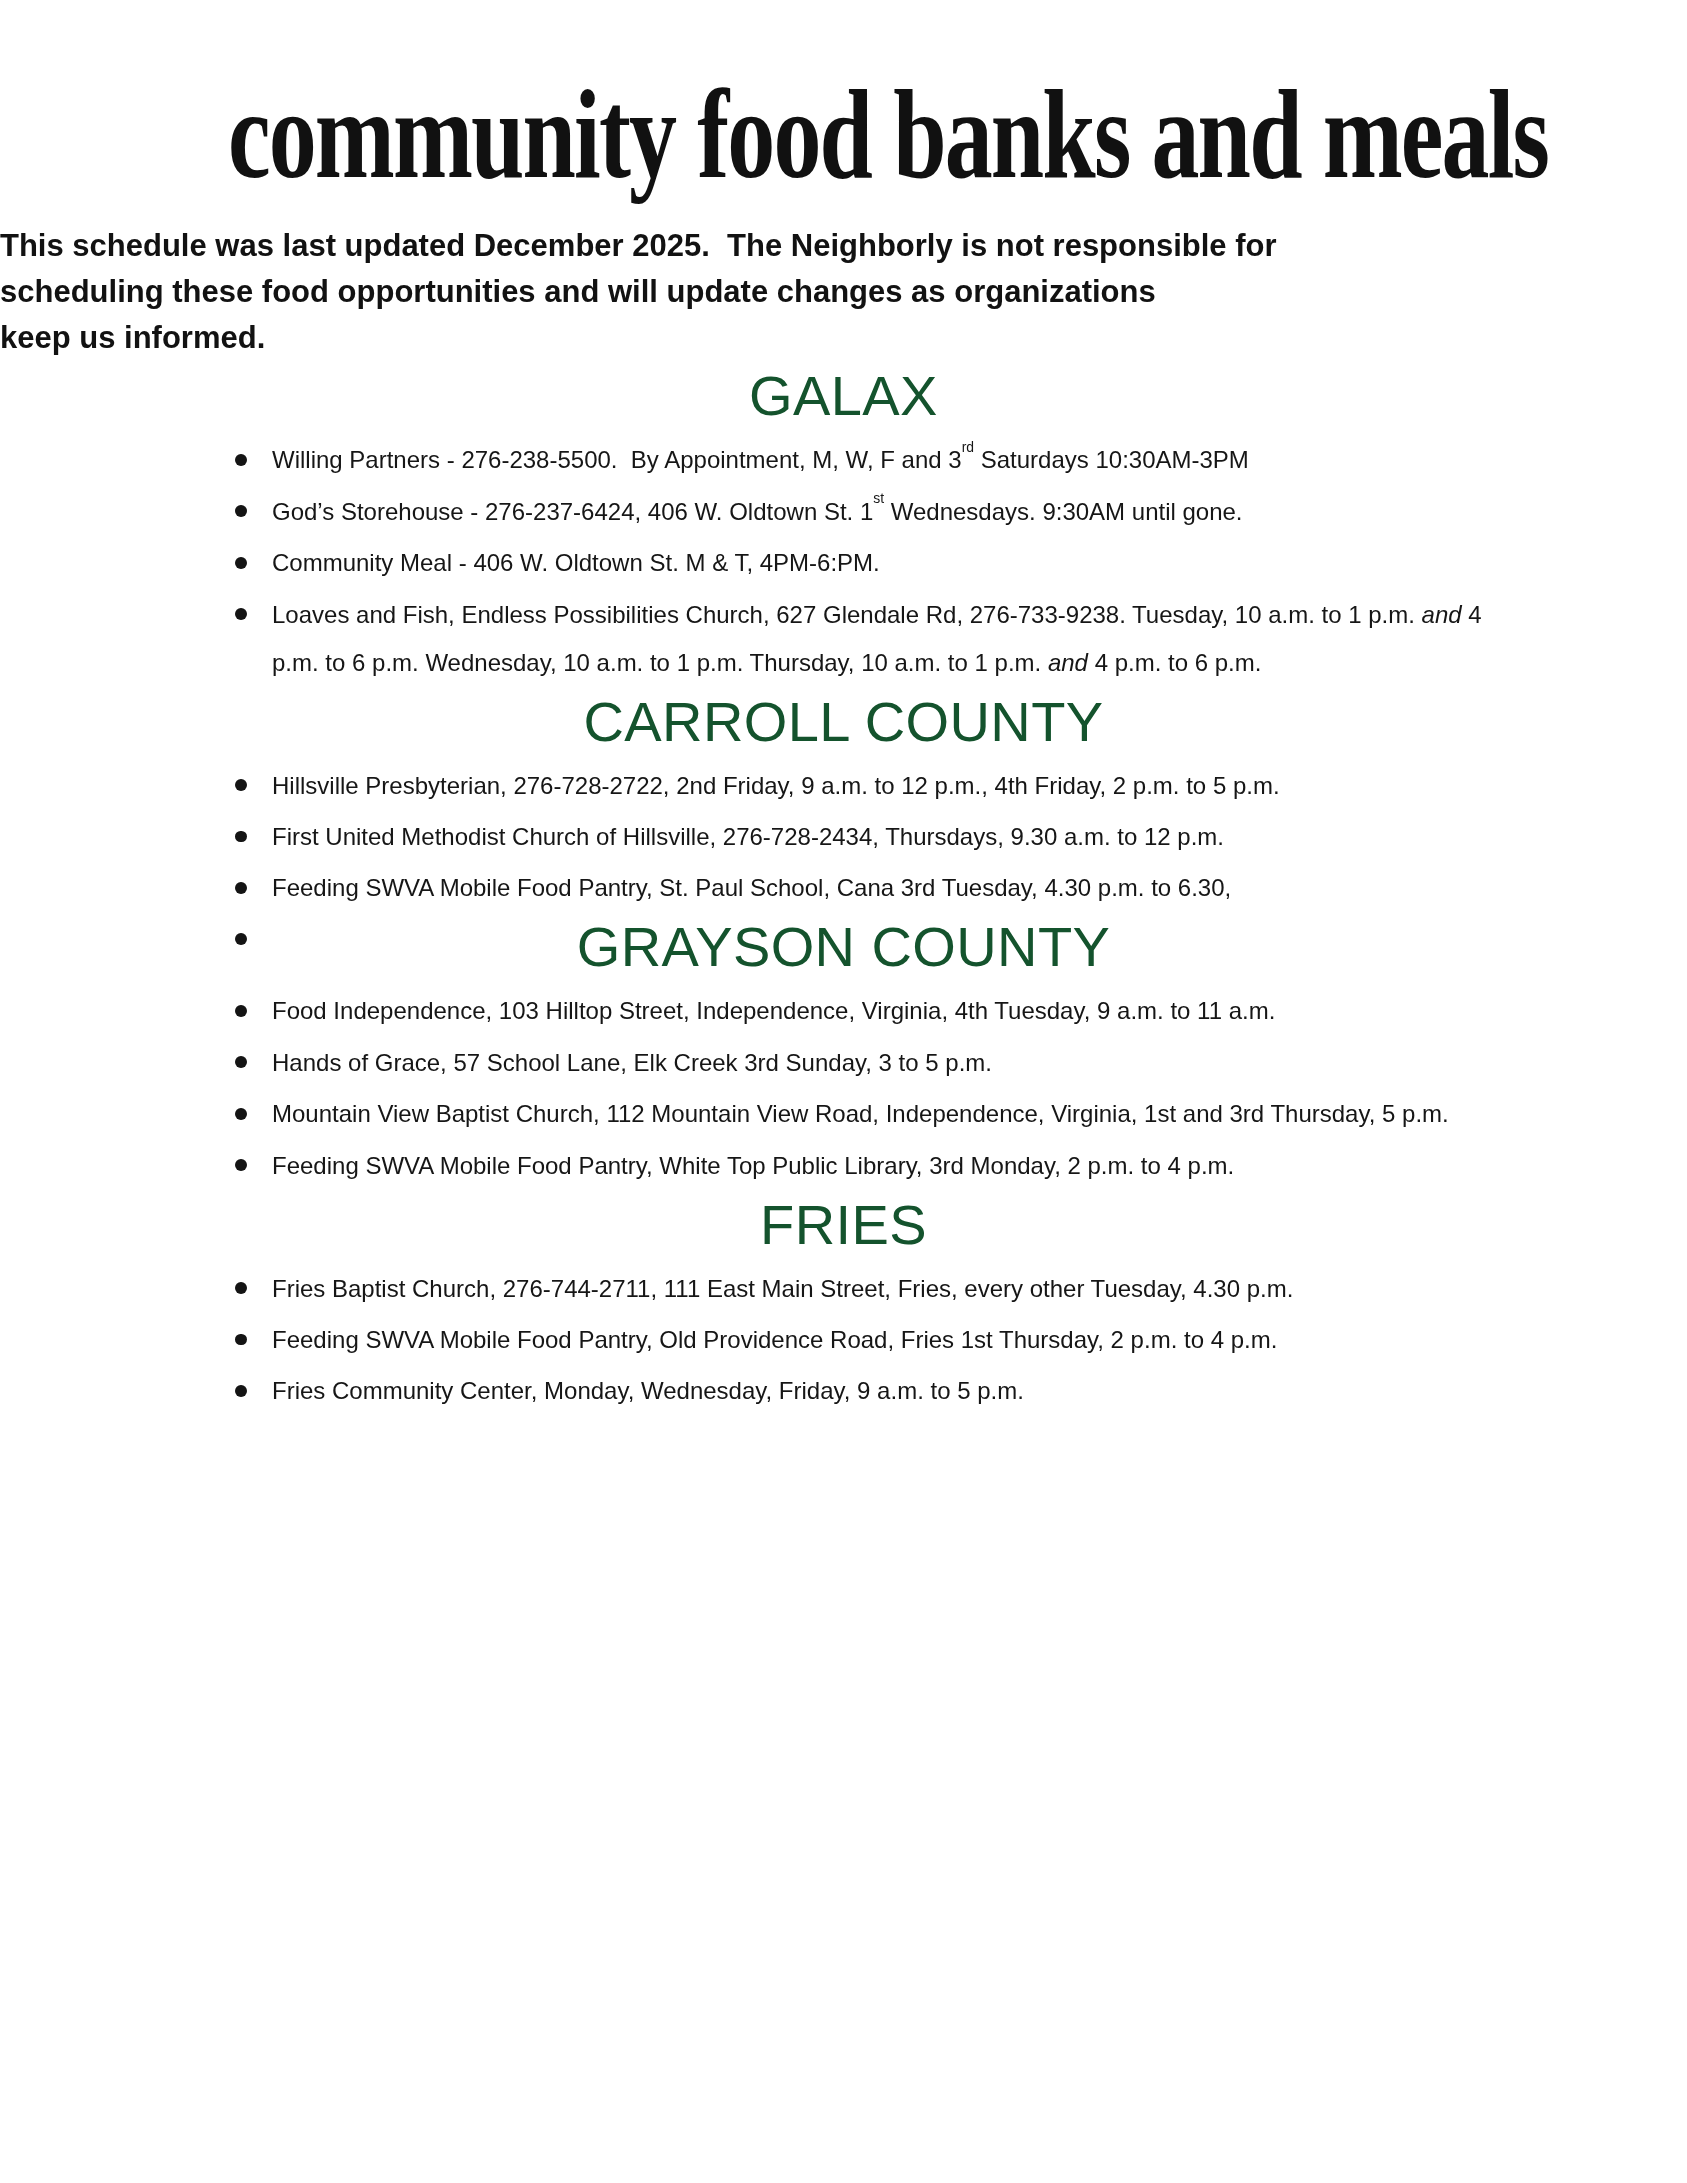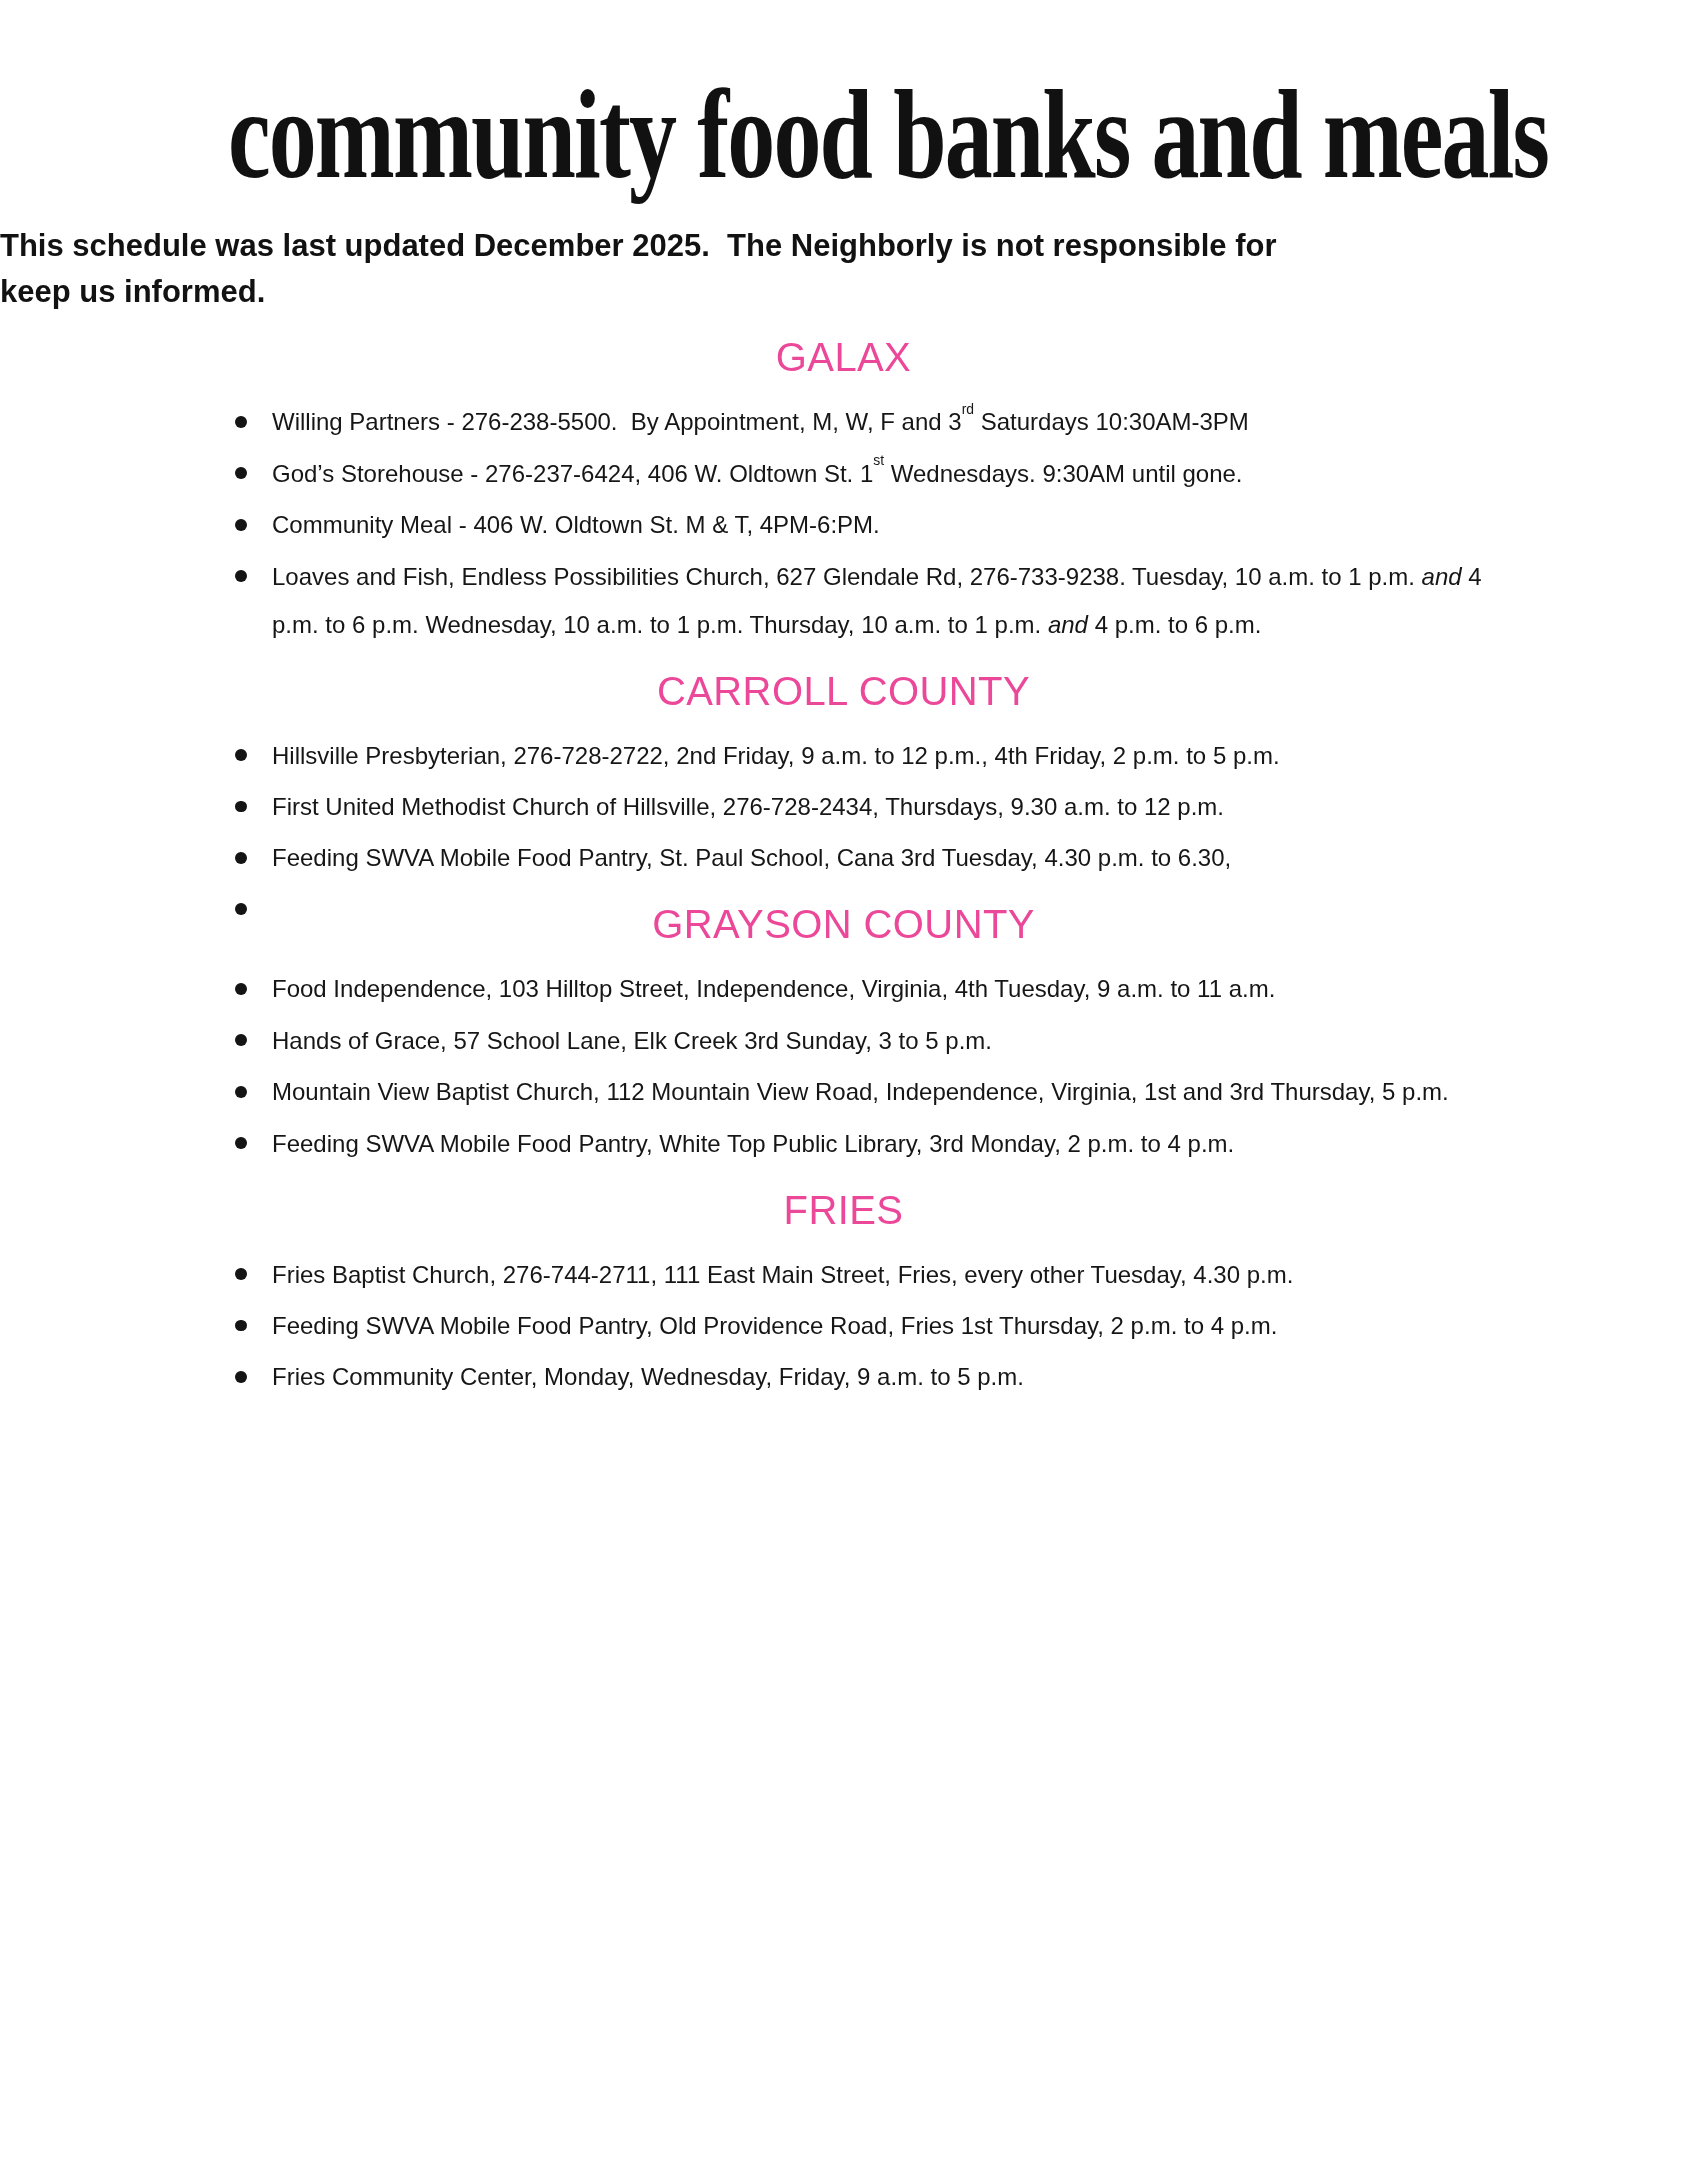--- a/index.html
+++ b/index.html
@@ -39,27 +39,27 @@
     text-align: left;
     font-weight: 700;
     font-size: 31px;
     line-height: 46px;
     color: #121212;
   }
   .subtitle-line {
     white-space: pre;
   }
   .sections h2 {
-    margin: 12px 0 10px 0;
+    margin: 4px 0 10px 0;
     text-align: center;
     font-weight: 400;
-    font-size: 40px;
+    font-size: 56px;
     line-height: 61px;
     letter-spacing: 0.4px;
-    color: #ec4899;
+    color: #14532d;
   }
   .sections ul {
     list-style: none;
     margin: 0;
     padding: 0 0 0 272px;
   }
   .sections li {
     position: relative;
     width: 1223px;
     font-size: 24px;
@@ -93,20 +93,21 @@
 <body>
 
 <div class="page">
 
   <h1 class="title">
     <span class="title-text">community food banks and meals</span>
   </h1>
 
   <div class="subtitle">
     <div class="subtitle-line">This schedule was last updated December 2025.  The Neighborly is not responsible for</div>
+    <div class="subtitle-line">scheduling these food opportunities and will update changes as organizations</div>
     <div class="subtitle-line">keep us informed.</div>
   </div>
 
   <div class="sections">
       <h2>GALAX</h2>
       <ul>
         <li><span class="bullet"></span><span class="item-text"><span>Willing Partners - 276-238-5500.  By Appointment, M, W, F and 3</span><sup>rd</sup><span> Saturdays 10:30AM-3PM</span></span></li>
         <li><span class="bullet"></span><span class="item-text"><span>God’s Storehouse - 276-237-6424, 406 W. Oldtown St. 1</span><sup>st</sup><span> Wednesdays. 9:30AM until gone.</span></span></li>
         <li><span class="bullet"></span><span class="item-text"><span>Community Meal - 406 W. Oldtown St. M &amp; T, 4PM-6:PM.</span></span></li>
         <li><span class="bullet"></span><span class="item-text"><span>Loaves and Fish, Endless Possibilities Church, 627 Glendale Rd, 276-733-9238. Tuesday, 10 a.m. to 1 p.m. </span><em>and</em><span> 4 p.m. to 6 p.m. Wednesday, 10 a.m. to 1 p.m. Thursday, 10 a.m. to 1 p.m. </span><em>and</em><span> 4 p.m. to 6 p.m.</span></span></li>

